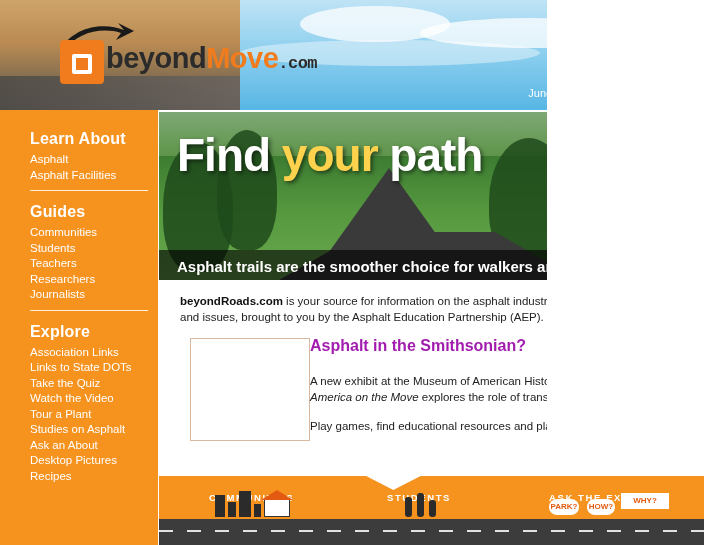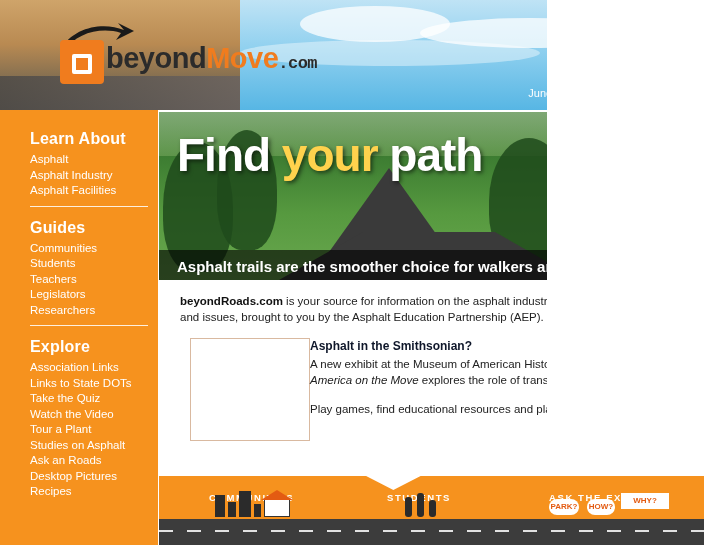--- a/index.html
+++ b/index.html
@@ -243,24 +243,24 @@
   }
   .feature-text {
     position: absolute;
     left: 152px; top: 228px;
     width: 390px;
     font-size: 11.5px;
     line-height: 16px;
     color: #222222;
   }
   .feature-title {
-    color: #0f172a;
-    font-weight: bold;
-    font-size: 12px;
-    margin-bottom: 2px;
+    color: #a21caf;
+    font-weight: bold;
+    font-size: 16px;
+    margin-bottom: 19px;
   }
   .feature-text em { font-style: italic; }
   .feature-p2 { margin-top: 13px; }
 
   
   .bottom-strip {
     position: absolute;
     left: 1px; top: 366px;
     width: 545px; height: 69px;
     background: #f6921e;
@@ -372,40 +372,39 @@
         <a href="#">Contact Us</a>
       </div>
     </div>
   </div>
 
   <div class="sidebar">
     <div class="side-inner">
 
       <div class="side-head">Learn About</div>
       <a class="side-link" href="#">Asphalt</a>
-      <a class="side-link" href="#">Asphalt Industry</a>
       <a class="side-link" href="#">Asphalt Facilities</a>
       <div class="side-rule"></div>
 
       <div class="side-head">Guides</div>
       <a class="side-link" href="#">Communities</a>
       <a class="side-link" href="#">Students</a>
       <a class="side-link" href="#">Teachers</a>
-      <a class="side-link" href="#">Legislators</a>
       <a class="side-link" href="#">Researchers</a>
+      <a class="side-link" href="#">Journalists</a>
       <div class="side-rule"></div>
 
       <div class="side-head">Explore</div>
       <a class="side-link" href="#">Association Links</a>
       <a class="side-link" href="#">Links to State DOTs</a>
       <a class="side-link" href="#">Take the Quiz</a>
       <a class="side-link" href="#">Watch the Video</a>
       <a class="side-link" href="#">Tour a Plant</a>
       <a class="side-link" href="#">Studies on Asphalt</a>
-      <a class="side-link" href="#">Ask an Roads</a>
+      <a class="side-link" href="#">Ask an About</a>
       <a class="side-link" href="#">Desktop Pictures</a>
       <a class="side-link" href="#">Recipes</a>
     </div>
   </div>
 
   <div class="main">
 
     <div class="hero">
       <div class="hero-sky"></div>
       <div class="hero-tree" style="left:4px;  top:30px; width:70px; height:130px;"></div>

